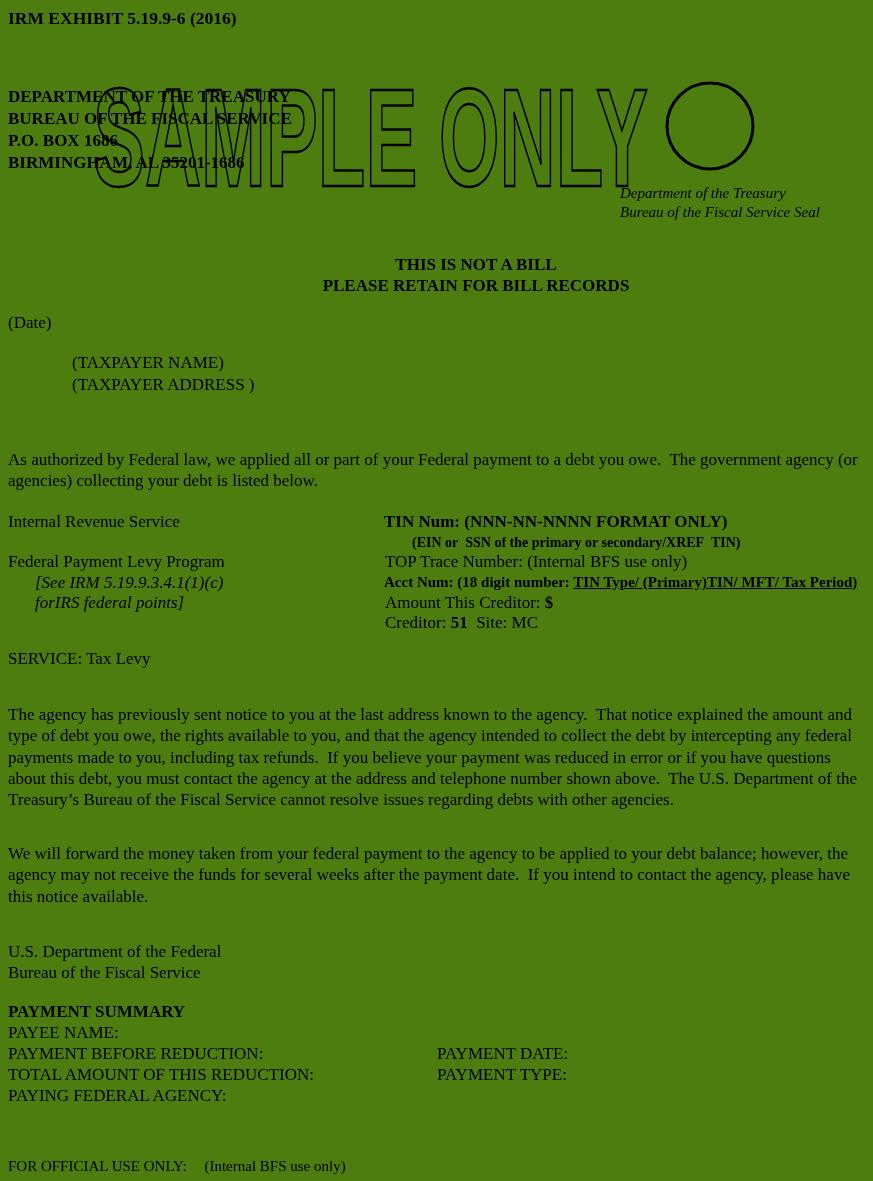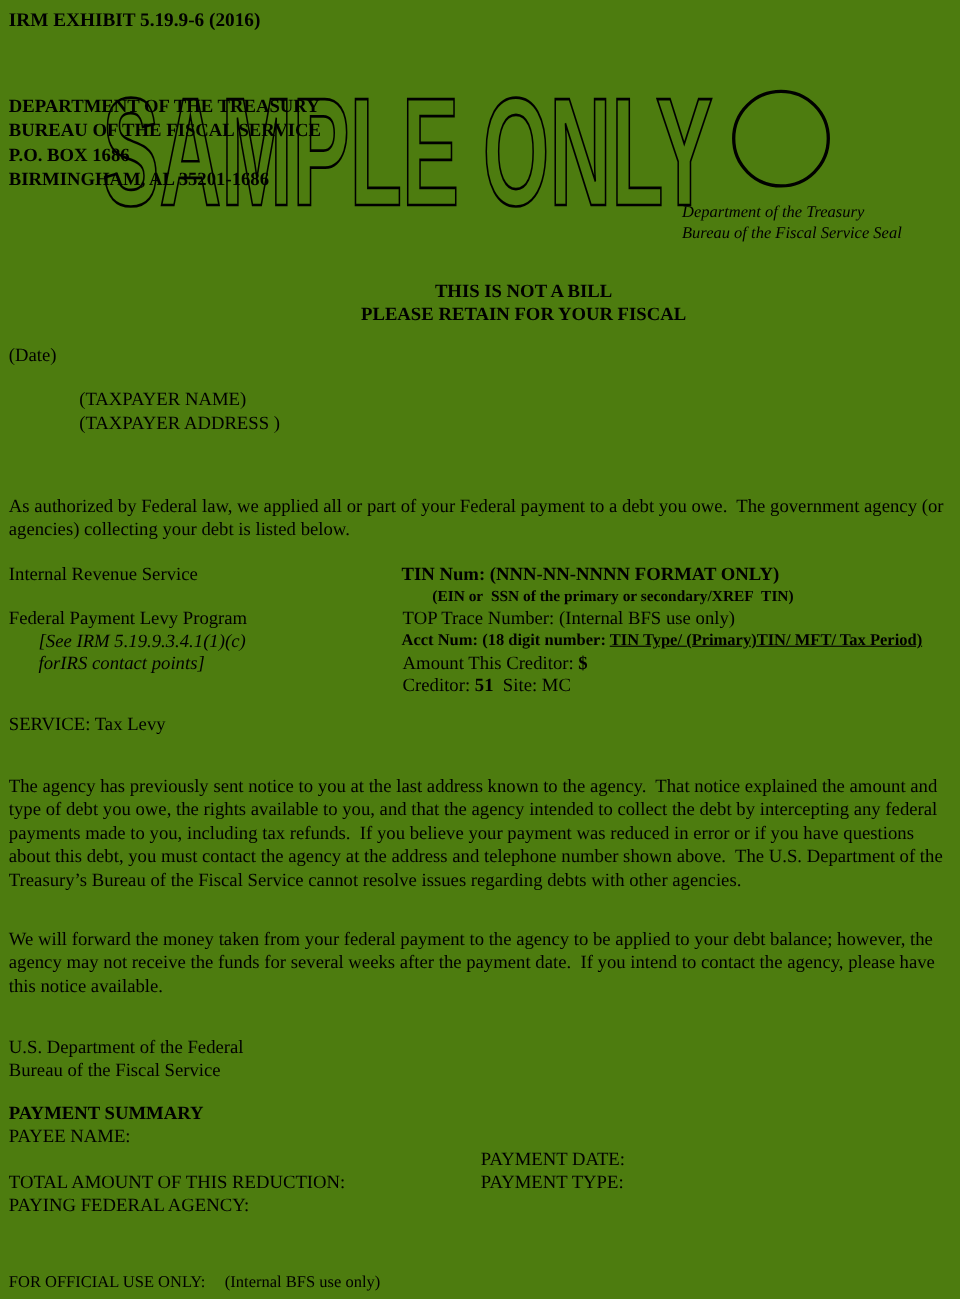--- a/index.html
+++ b/index.html
@@ -24,21 +24,21 @@
   .watermark-svg { position: absolute; top: 0; left: 0; pointer-events: none; }
   .watermark-text {
     font-family: "Liberation Sans", sans-serif;
     font-weight: bold;
     fill: none;
     stroke: #000000;
     stroke-width: 2.5;
   }
   .seal-circle { fill: none; stroke: #000000; stroke-width: 3; }
   .sender-line { font-weight: bold; }
-  .right-col-line { white-space: nowrap; }
+  .right-col-line { white-space: nowrap; margin-left: 19px; }
   .ps-row { position: relative; height: 21px; }
   .ps-right { position: absolute; left: 429px; top: 0; }
 </style>
 </head>
 <body>
 
 <div class="page">
 
   <div class="abs bold" style="left:8px; top:8px; font-size:17.5px;">IRM EXHIBIT 5.19.9-6 (2016)</div>
 
@@ -54,38 +54,38 @@
     <div class="sender-line">BIRMINGHAM, AL 35201-1686</div>
   </div>
 
   <div class="abs italic" style="left:620px; top:184px; font-size:15px; line-height:19px;">
     <div>Department of the Treasury</div>
     <div>Bureau of the Fiscal Service Seal</div>
   </div>
 
   <div class="abs bold center" style="left:136px; top:254px; width:680px;">
     <div>THIS IS NOT A BILL</div>
-    <div>PLEASE RETAIN FOR YOUR FISCAL</div>
+    <div>PLEASE RETAIN FOR BILL RECORDS</div>
   </div>
 
   <div class="abs" style="left:8px; top:312px;text-align:right;">(Date)</div>
 
   <div class="abs" style="left:8px; top:449px; width:852px;">As authorized by Federal law, we applied all or part of your Federal payment to a debt you owe.&nbsp; The government agency (or agencies) collecting your debt is listed below.</div>
 
   <div class="abs" style="left:72px; top:352px; line-height:22px;">
     <div>(TAXPAYER NAME)</div>
     <div>(TAXPAYER ADDRESS )</div>
   </div>
 
   <div class="abs" style="left:0; top:0; width:873px; height:0;">
 
     <div class="abs" style="left:8px; top:511px;">Internal Revenue Service</div>
     <div class="abs" style="left:8px; top:551px;">Federal Payment Levy Program</div>
     <div class="abs italic" style="left:35px; top:572px;text-align:center;">[See IRM 5.19.9.3.4.1(1)(c)</div>
-    <div class="abs italic" style="left:35px; top:592px;">forIRS contact points]</div>
+    <div class="abs italic" style="left:35px; top:592px;">forIRS federal points]</div>
 
     <div class="abs bold right-col-line" style="left:365px; top:511px;">TIN Num: (NNN-NN-NNNN FORMAT ONLY)</div>
     <div class="abs bold right-col-line small" style="left:393px; top:534px;">(EIN or&nbsp; SSN of the primary or secondary/XREF&nbsp; TIN)</div>
     <div class="abs right-col-line" style="left:366px; top:551px;">TOP Trace Number: (Internal BFS use only)</div>
     <div class="abs bold right-col-line acct-size" style="left:365px; top:572px;text-align:center;">
       <span>Acct Num: (18 digit number: </span><span class="underline">TIN Type/ (Primary)TIN/ MFT/ Tax Period)</span>
     </div>
     <div class="abs right-col-line" style="left:366px; top:592px;">
       <span>Amount This Creditor: </span><span class="bold">$</span>
     </div>
@@ -104,20 +104,21 @@
     <div>U.S. Department of the Federal</div>
     <div>Bureau of the Fiscal Service</div>
   </div>
 
   <div class="abs" style="left:8px; top:1001px; width:856px;">
     <div class="ps-row bold">PAYMENT SUMMARY</div>
     <div class="ps-row">
       <span>PAYEE NAME:</span>
     </div>
     <div class="ps-row">
+      <span>PAYMENT BEFORE REDUCTION:</span>
       <span class="ps-right">PAYMENT DATE:</span>
     </div>
     <div class="ps-row">
       <span>TOTAL AMOUNT OF THIS REDUCTION:</span>
       <span class="ps-right">PAYMENT TYPE:</span>
     </div>
     <div class="ps-row">
       <span>PAYING FEDERAL AGENCY:</span>
     </div>
   </div>

